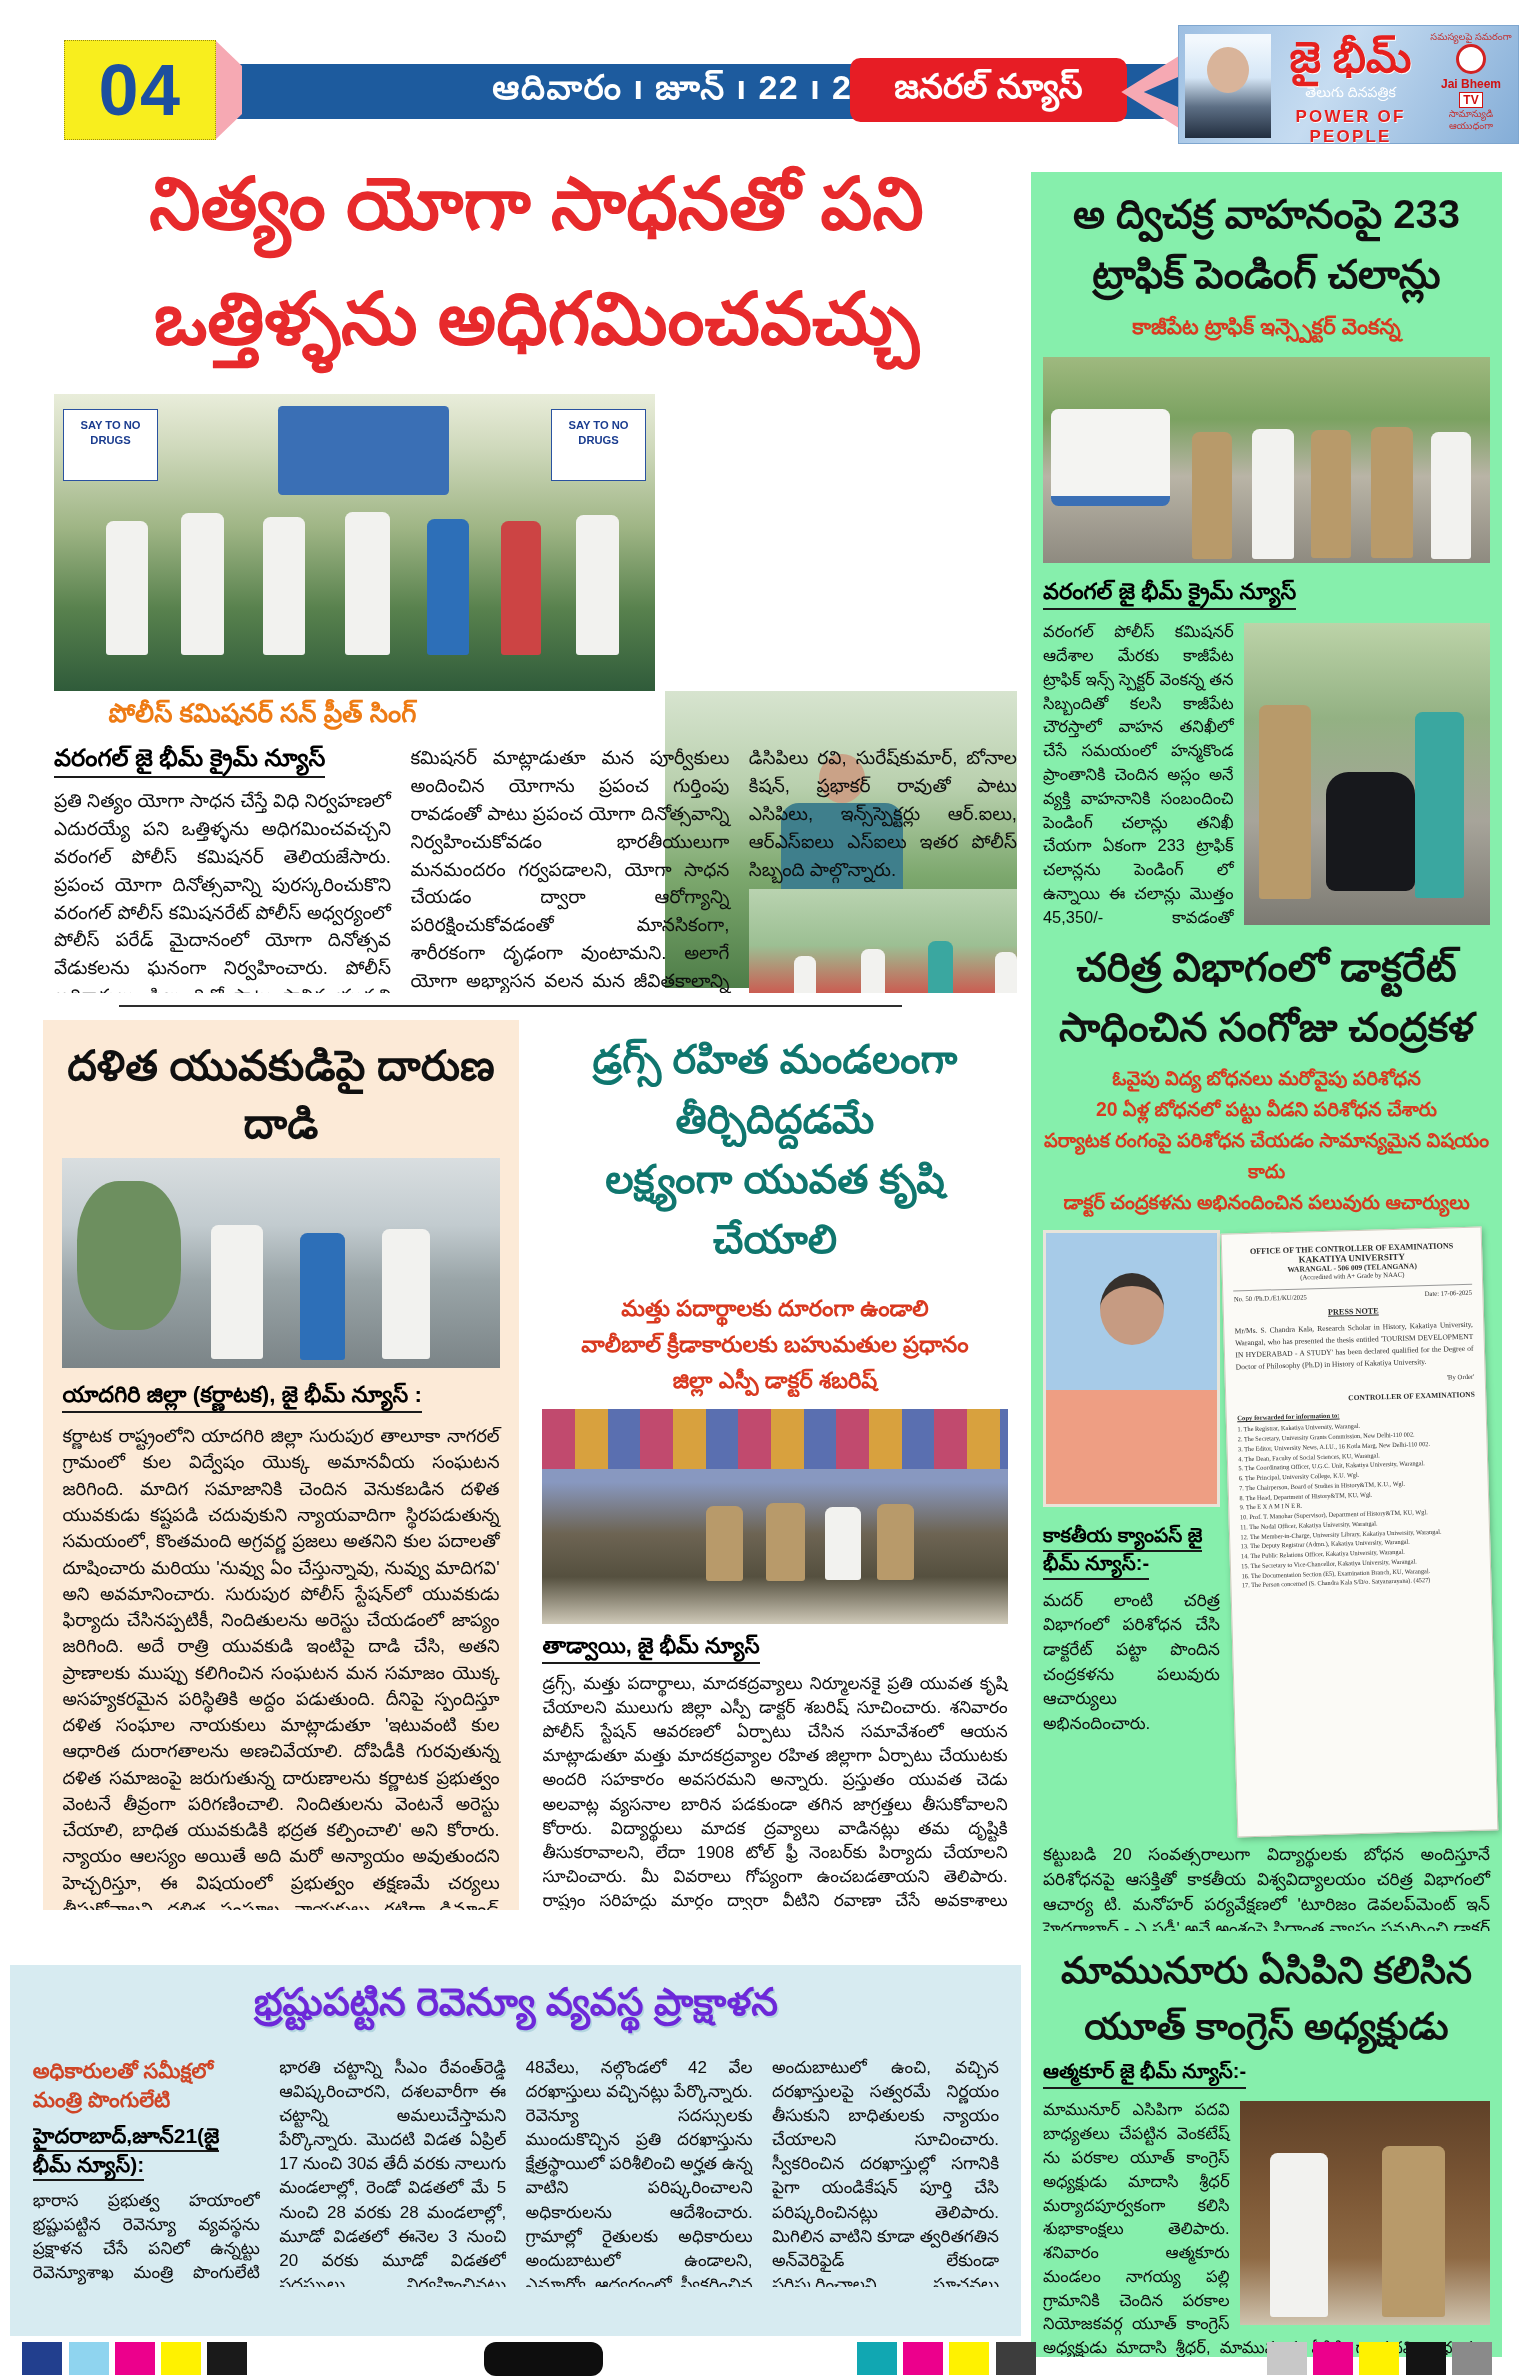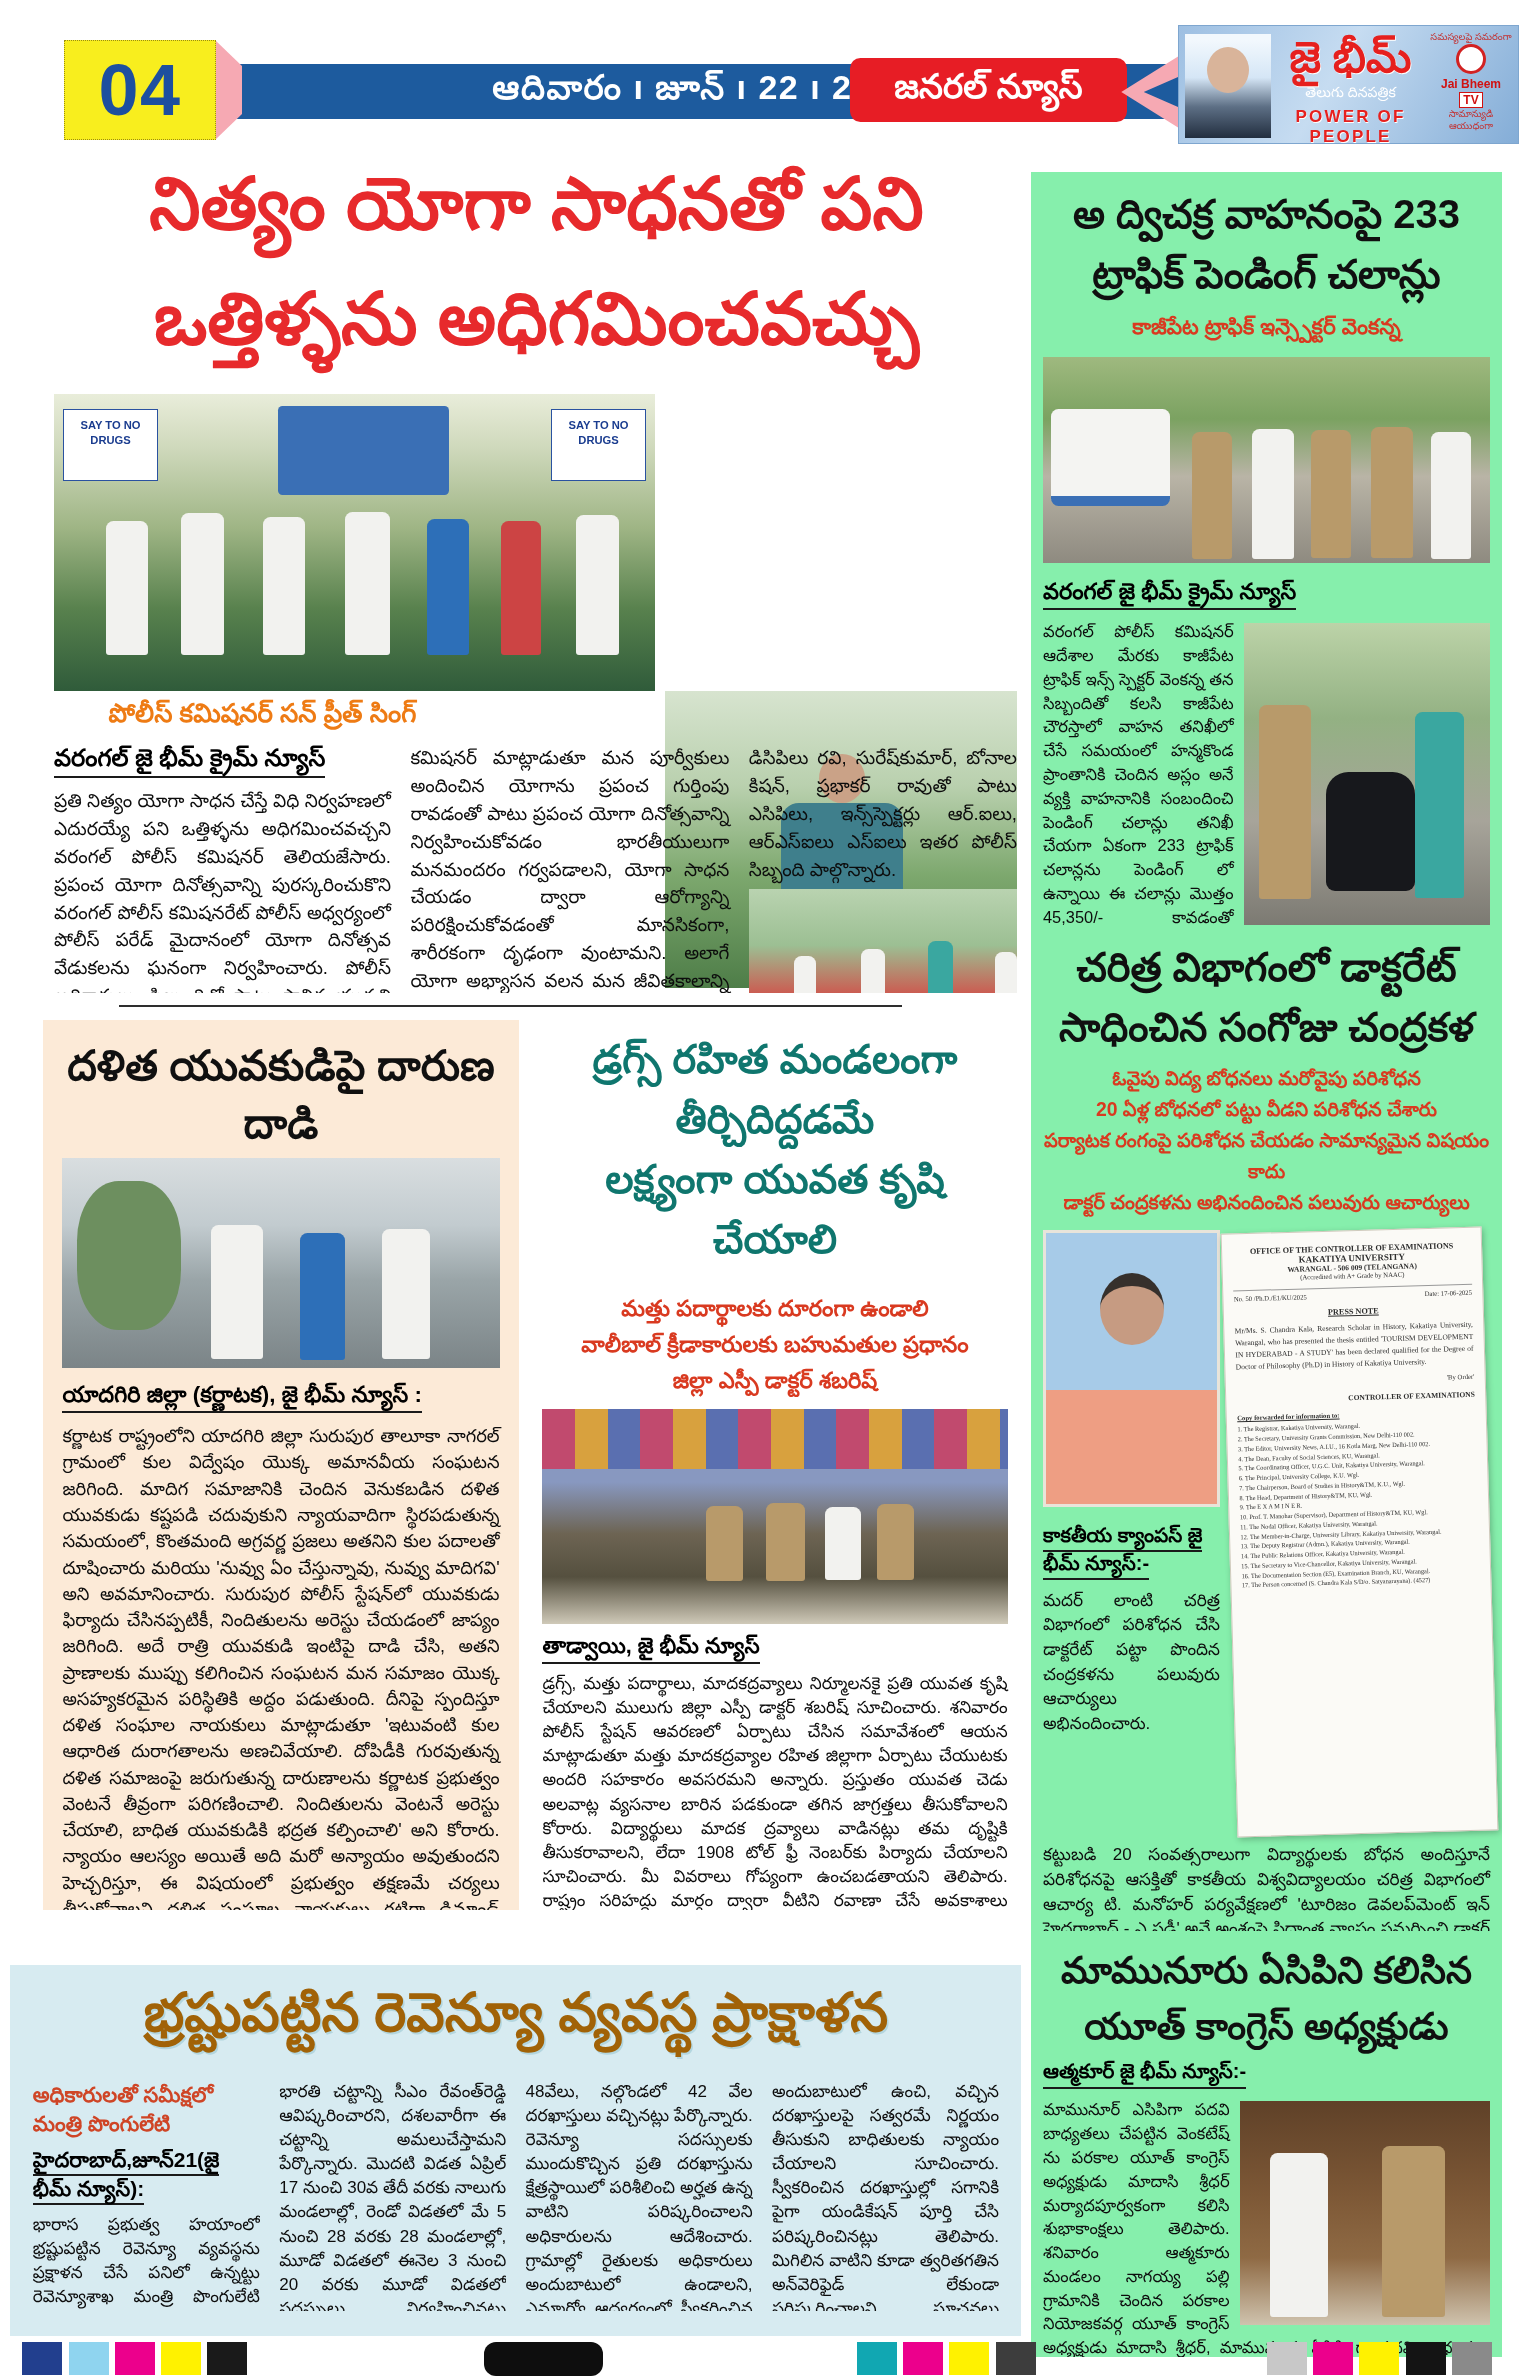--- a/index.html
+++ b/index.html
@@ -98,21 +98,21 @@
   .doc-body { font-size:7.5px; line-height:1.6; text-align:justify; }
   .doc-order { text-align:right; font-size:6.7px; margin-top:6px; }
   .doc-sig { text-align:right; font-size:7.5px; font-weight:bold; margin-top:10.4px; }
   .doc-copy { font-size:6.7px; font-weight:bold; text-decoration:underline; margin-top:9px; }
   .doc-list { font-size:6.3px; line-height:1.55; white-space:pre-line; margin-top:3px; }
   .photo-acp { float:right; width:250px; height:224px; margin:3px 0 6px 10.4px; position:relative; overflow:hidden;
       background:linear-gradient(180deg,#5f4128 0%,#7d5836 42%,#8f6a44 70%,#cfc3ae 100%); }
 
   
   .revenue { left:10.4px; top:1965px; width:1011px; height:371px; background:#d7ebf1; padding:16.4px 22.4px; overflow:hidden; }
-  .r-head { color:#a16207; font-size:54px; font-weight:bold; text-align:center; text-shadow:1.5px 1.5px 0 #b3d6df; }
+  .r-head { color:#6d28d9; font-size:38px; font-weight:bold; text-align:center; text-shadow:1.5px 1.5px 0 #b3d6df; }
   .r-cols { display:flex; gap:19.4px; margin-top:22.4px; height:231px; overflow:hidden; }
   .r-col { flex:1; overflow:hidden; }
   .r-sub { color:#cf4526; font-size:21px; font-weight:bold; line-height:1.4; }
   .r-byline { font-size:21px; font-weight:bold; margin:9px 0 7.5px; }
   .r-byline span { border-bottom:2.2px solid #1a1a1a; padding-bottom:3.7px; }
   .r-txt { font-size:17px; line-height:1.42; text-align:justify; color:#0c0c0c; }
 
   
   .marks { left:0; top:2342px; width:1541px; height:34px; }
   .mk { position:absolute; top:0; width:40px; height:33px; }

